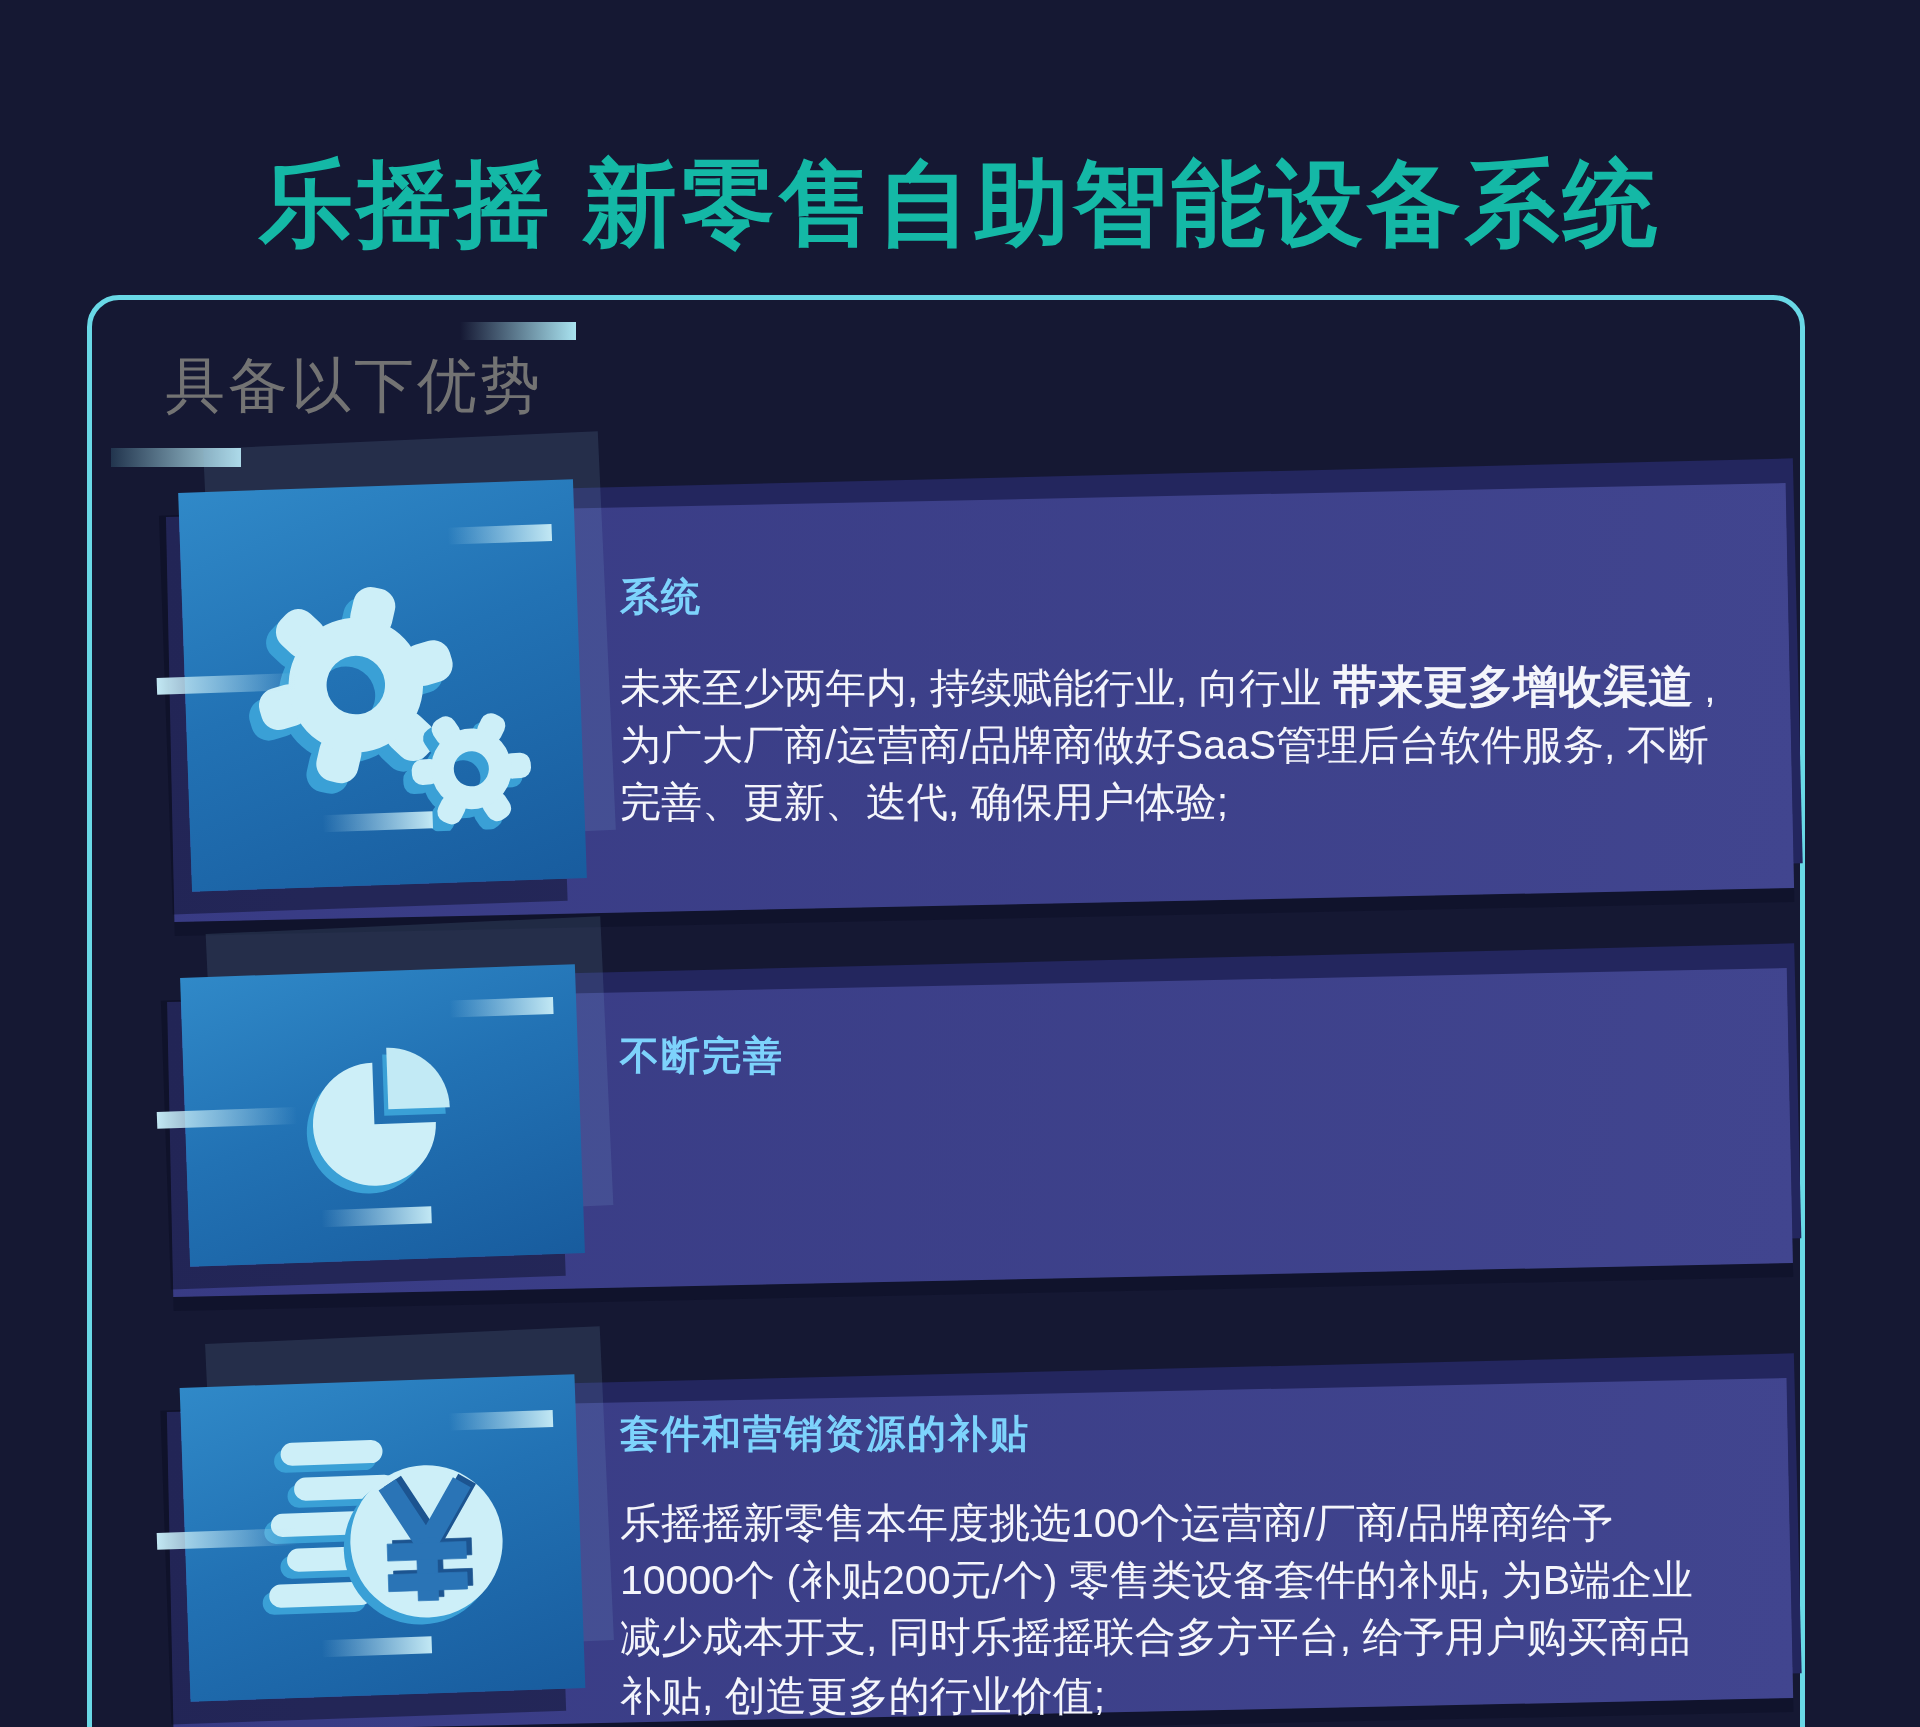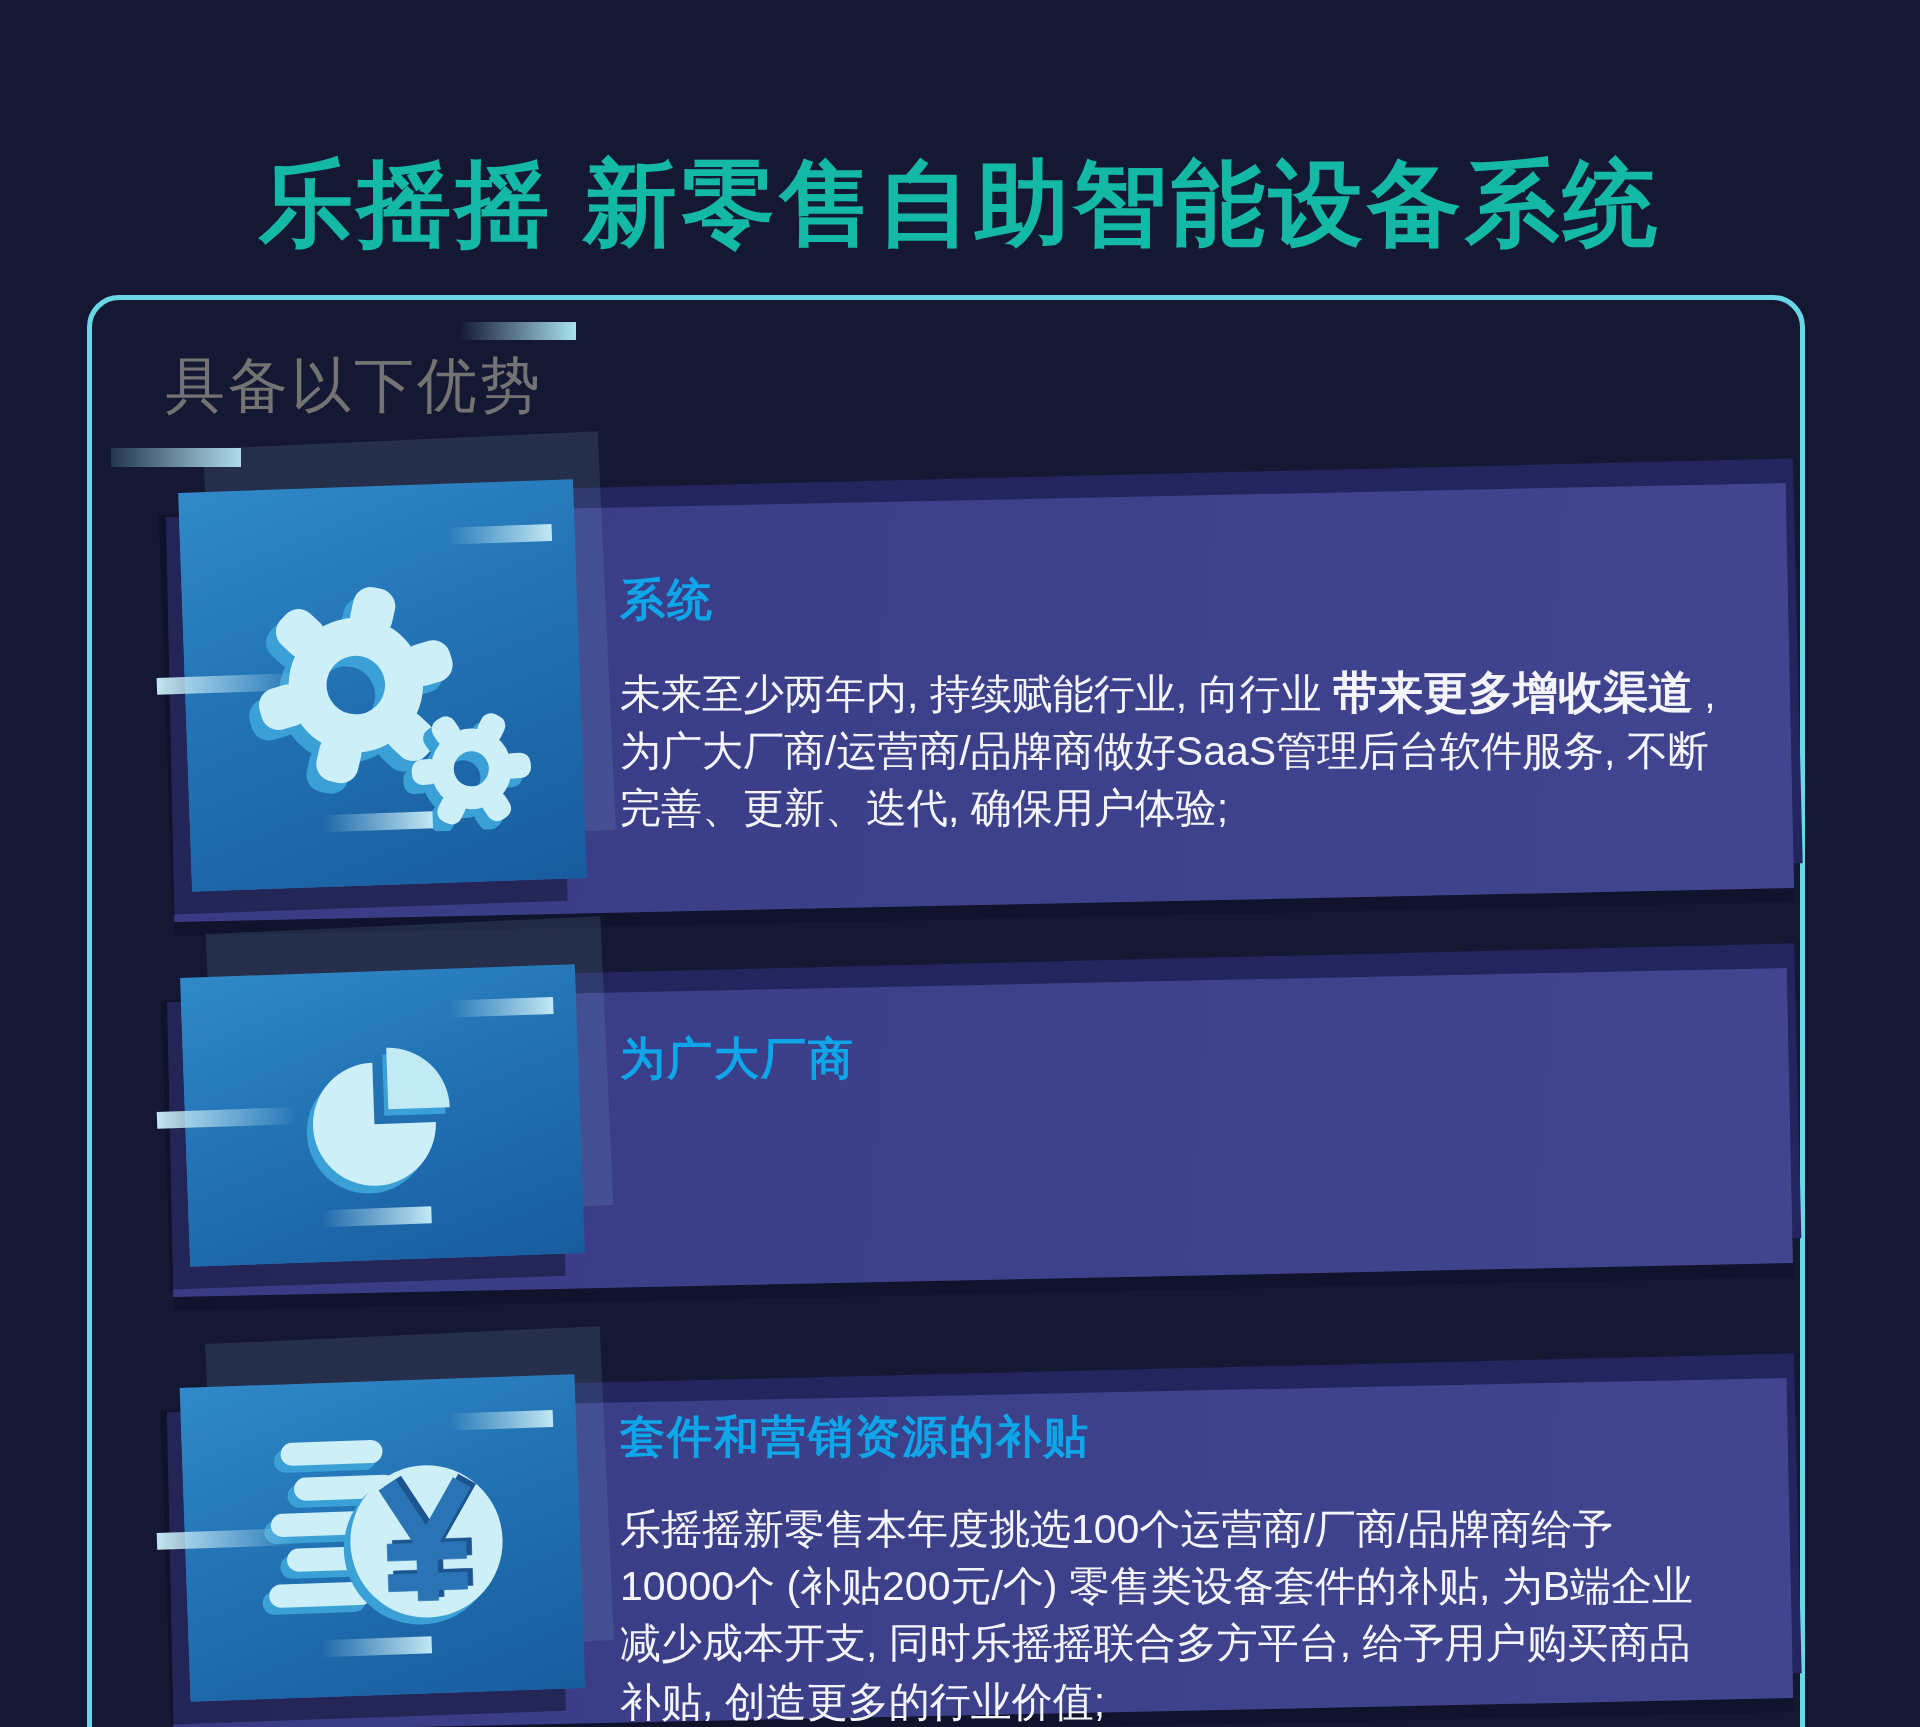--- a/index.html
+++ b/index.html
@@ -60,21 +60,21 @@
   .streak.s2{left:-28px;top:46%;width:140px;
     background:linear-gradient(90deg,#c2e8f4,rgba(200,235,246,0));}
   .streak.s3{left:133px;top:82%;width:110px;
     background:linear-gradient(90deg,rgba(200,235,246,0),#c2e8f4);}
 
   .content{position:absolute;left:450px;top:0;width:1105px;z-index:5;}
   .row1 .content{padding-top:70px;}
   .row2 .content{padding-top:44px;}
   .row3 .content{padding-top:12px;}
   .card-heading{
-    margin:0;font-size:45px;font-weight:bold;color:#0ea5e9;letter-spacing:2px;
+    margin:0;font-size:39px;font-weight:bold;color:#7dd3fc;letter-spacing:2px;
   }
   .card-body{
     margin:34px 0 0;font-size:41px;line-height:57px;color:#f4f5fb;
   }
   .card-body .em{font-weight:bold;font-size:45px;}
 </style>
 </head>
 <body>
 
 <div>
@@ -127,21 +127,21 @@
       <div class="streak s2"></div>
       <div class="streak s3"></div>
       <svg class="icon" viewBox="0 0 400 400">
         <path d="M185,215 L185,100 A115,115 0 1,0 300,215 Z" fill="#3aa0d6" transform="translate(-12,14)"></path>
         <path d="M185,215 L185,100 A115,115 0 1,0 300,215 Z" fill="#cdeff8"></path>
         <path d="M212,188 L212,73 A115,115 0 0,1 327,188 Z" fill="#3aa0d6" transform="translate(-8,12)"></path>
         <path d="M212,188 L212,73 A115,115 0 0,1 327,188 Z" fill="#c2eaf5"></path>
       </svg>
     </div>
     <div class="content">
-      <h3 class="card-heading">为广大厂商</h3>
+      <h3 class="card-heading">不断完善</h3>
     </div>
   </section>
 
   <section class="row row3">
     <div class="card-back"></div>
     <div class="card"></div>
     <div class="tile-echo"></div>
     <div class="tile">
       <div class="streak s1"></div>
       <div class="streak s2"></div>

